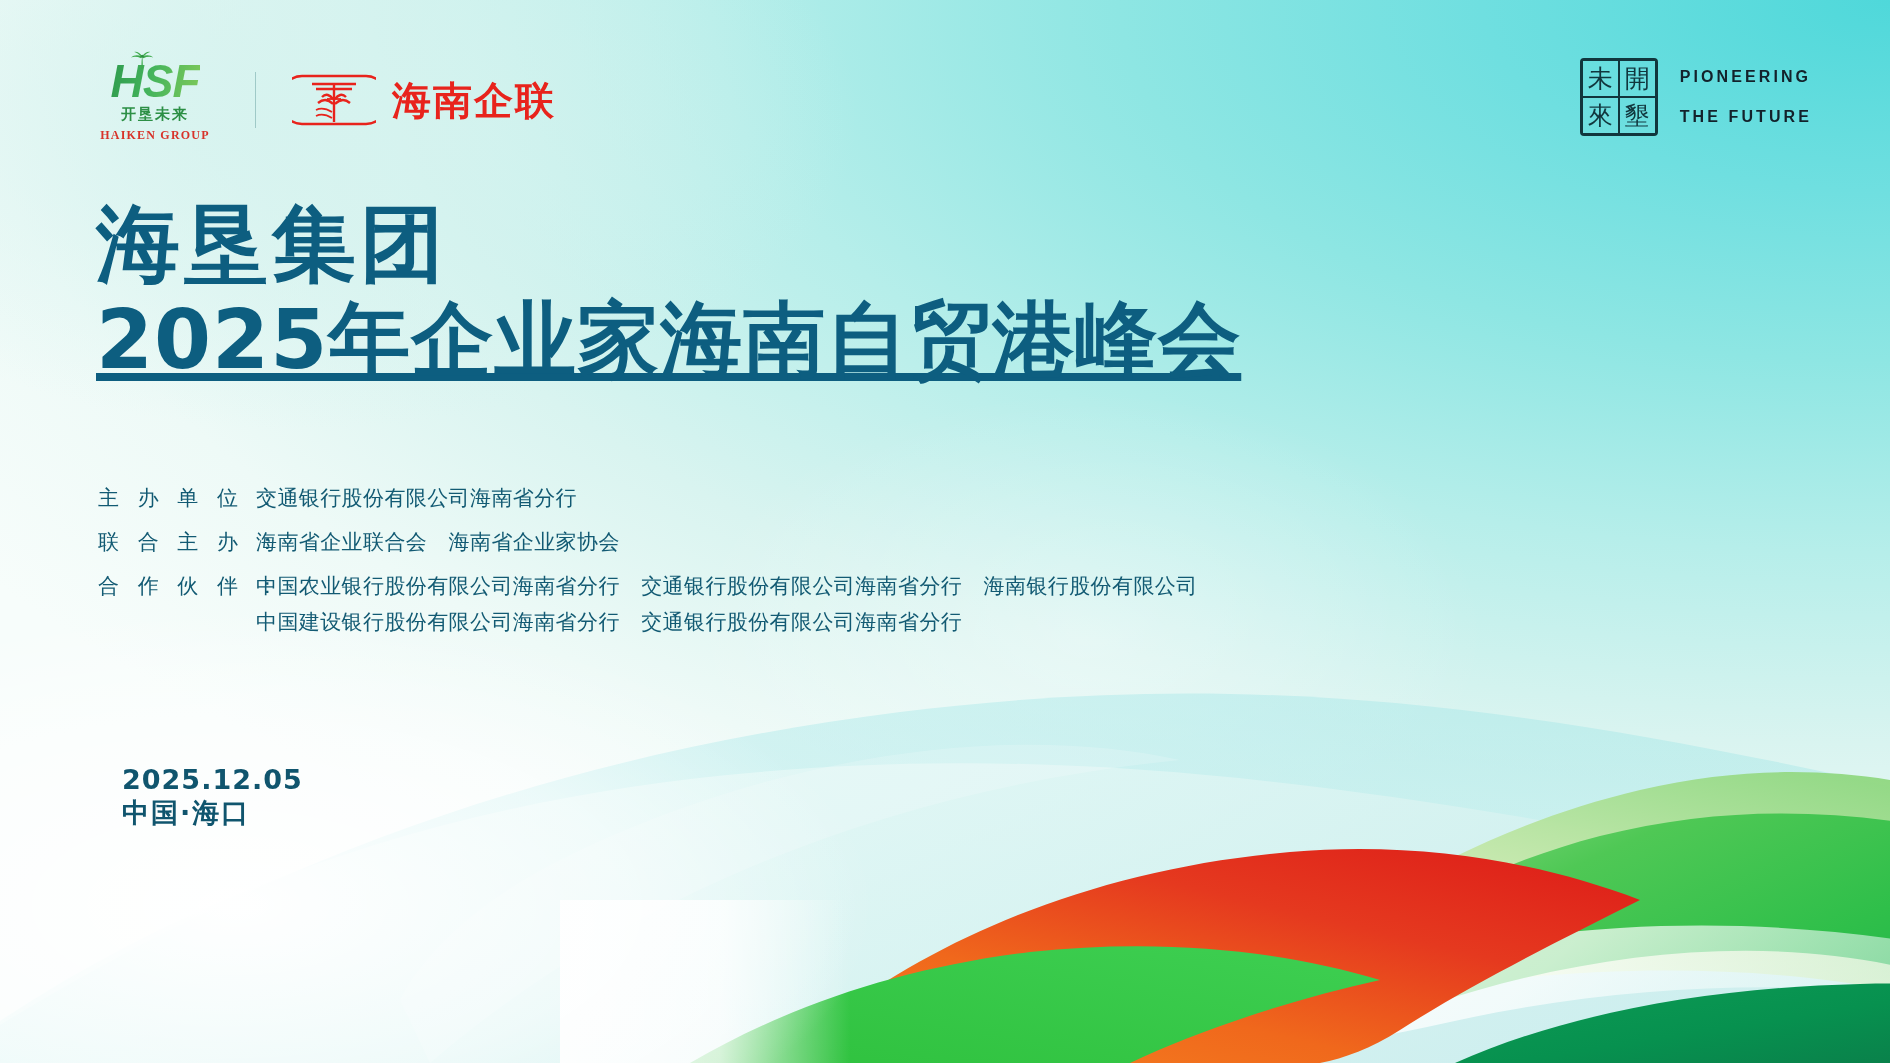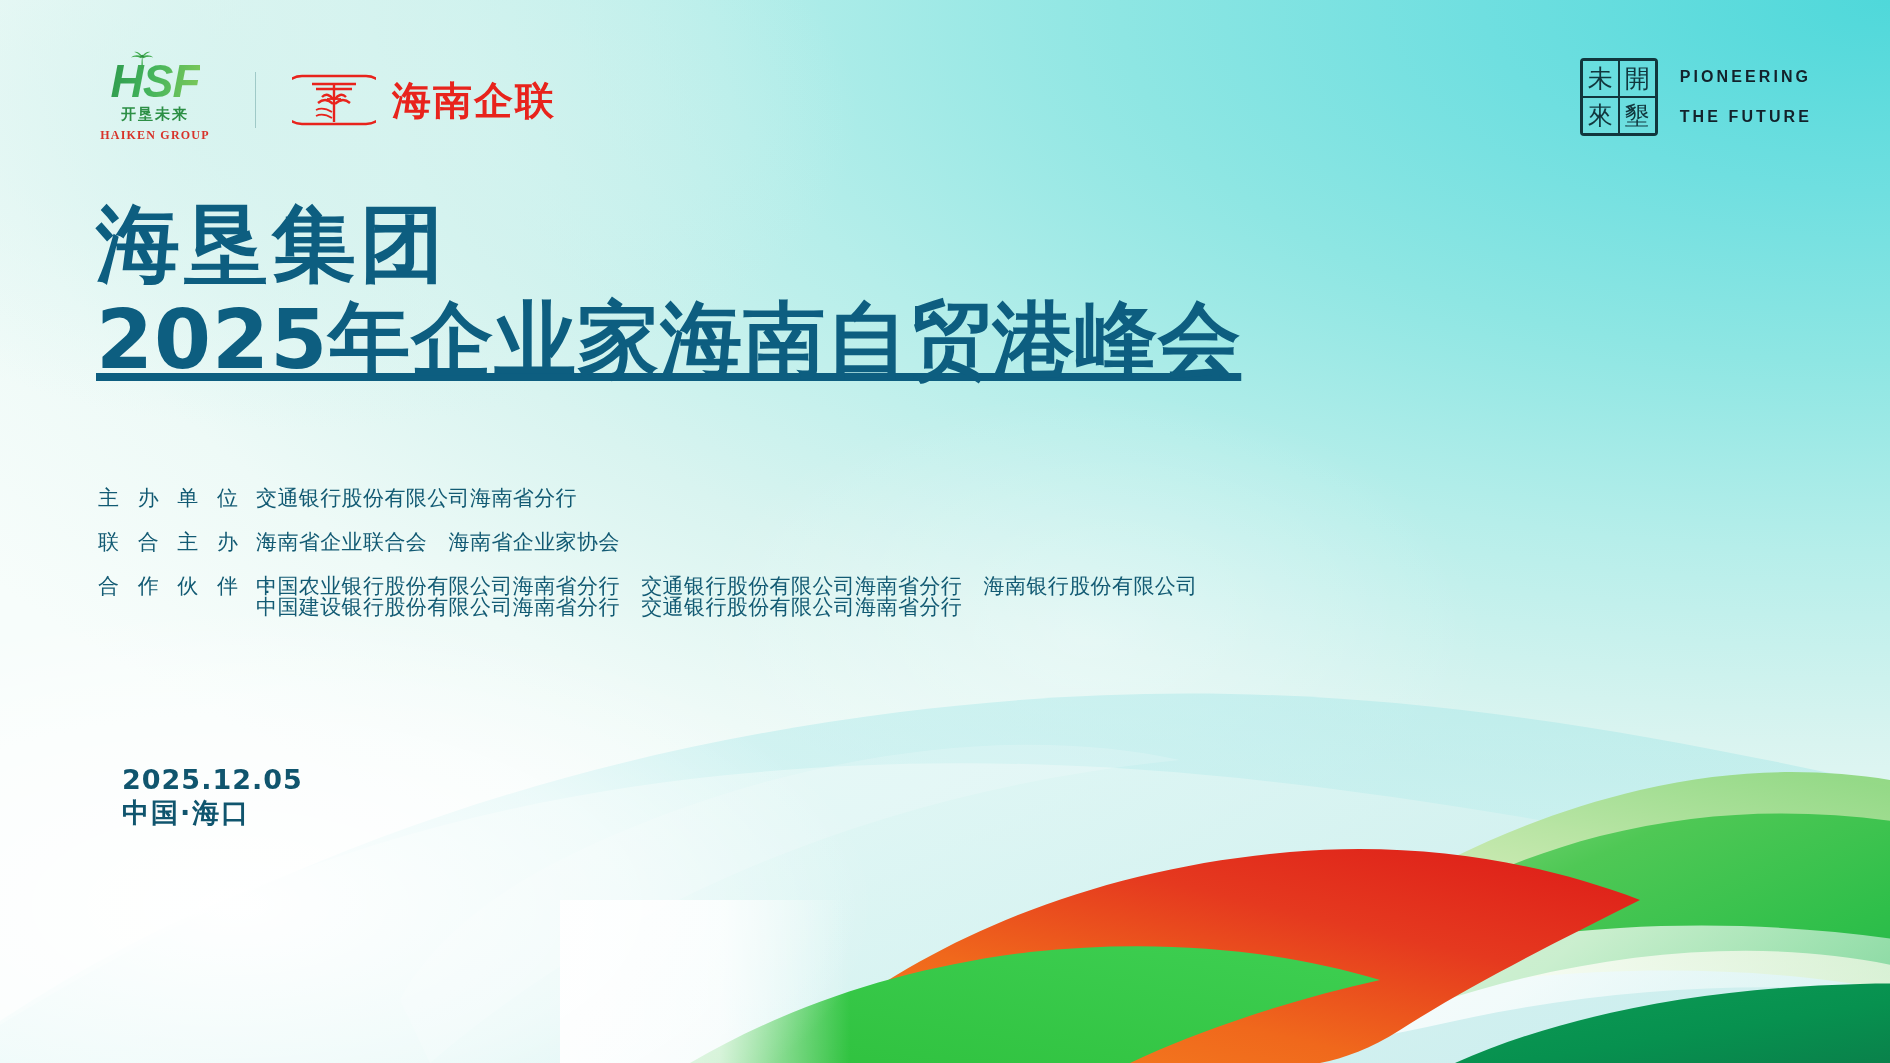--- a/index.html
+++ b/index.html
@@ -177,21 +177,21 @@
   .info-label {
     width: 158px;
     flex: 0 0 158px;
     letter-spacing: 6px;
     white-space: nowrap;
   }
   .info-value {
     letter-spacing: 0.4px;
   }
   .info-value .vline { display: block; }
-  .info-value .vline + .vline { }
+  .info-value .vline + .vline { margin-top: 15px; }
 
   
   .datebar {
     position: absolute;
     left: 98px; top: 764px;
     display: flex;
     align-items: baseline;
     color: #10556e;
     font-family: "DejaVu Sans", sans-serif;
     font-size: 27px;

